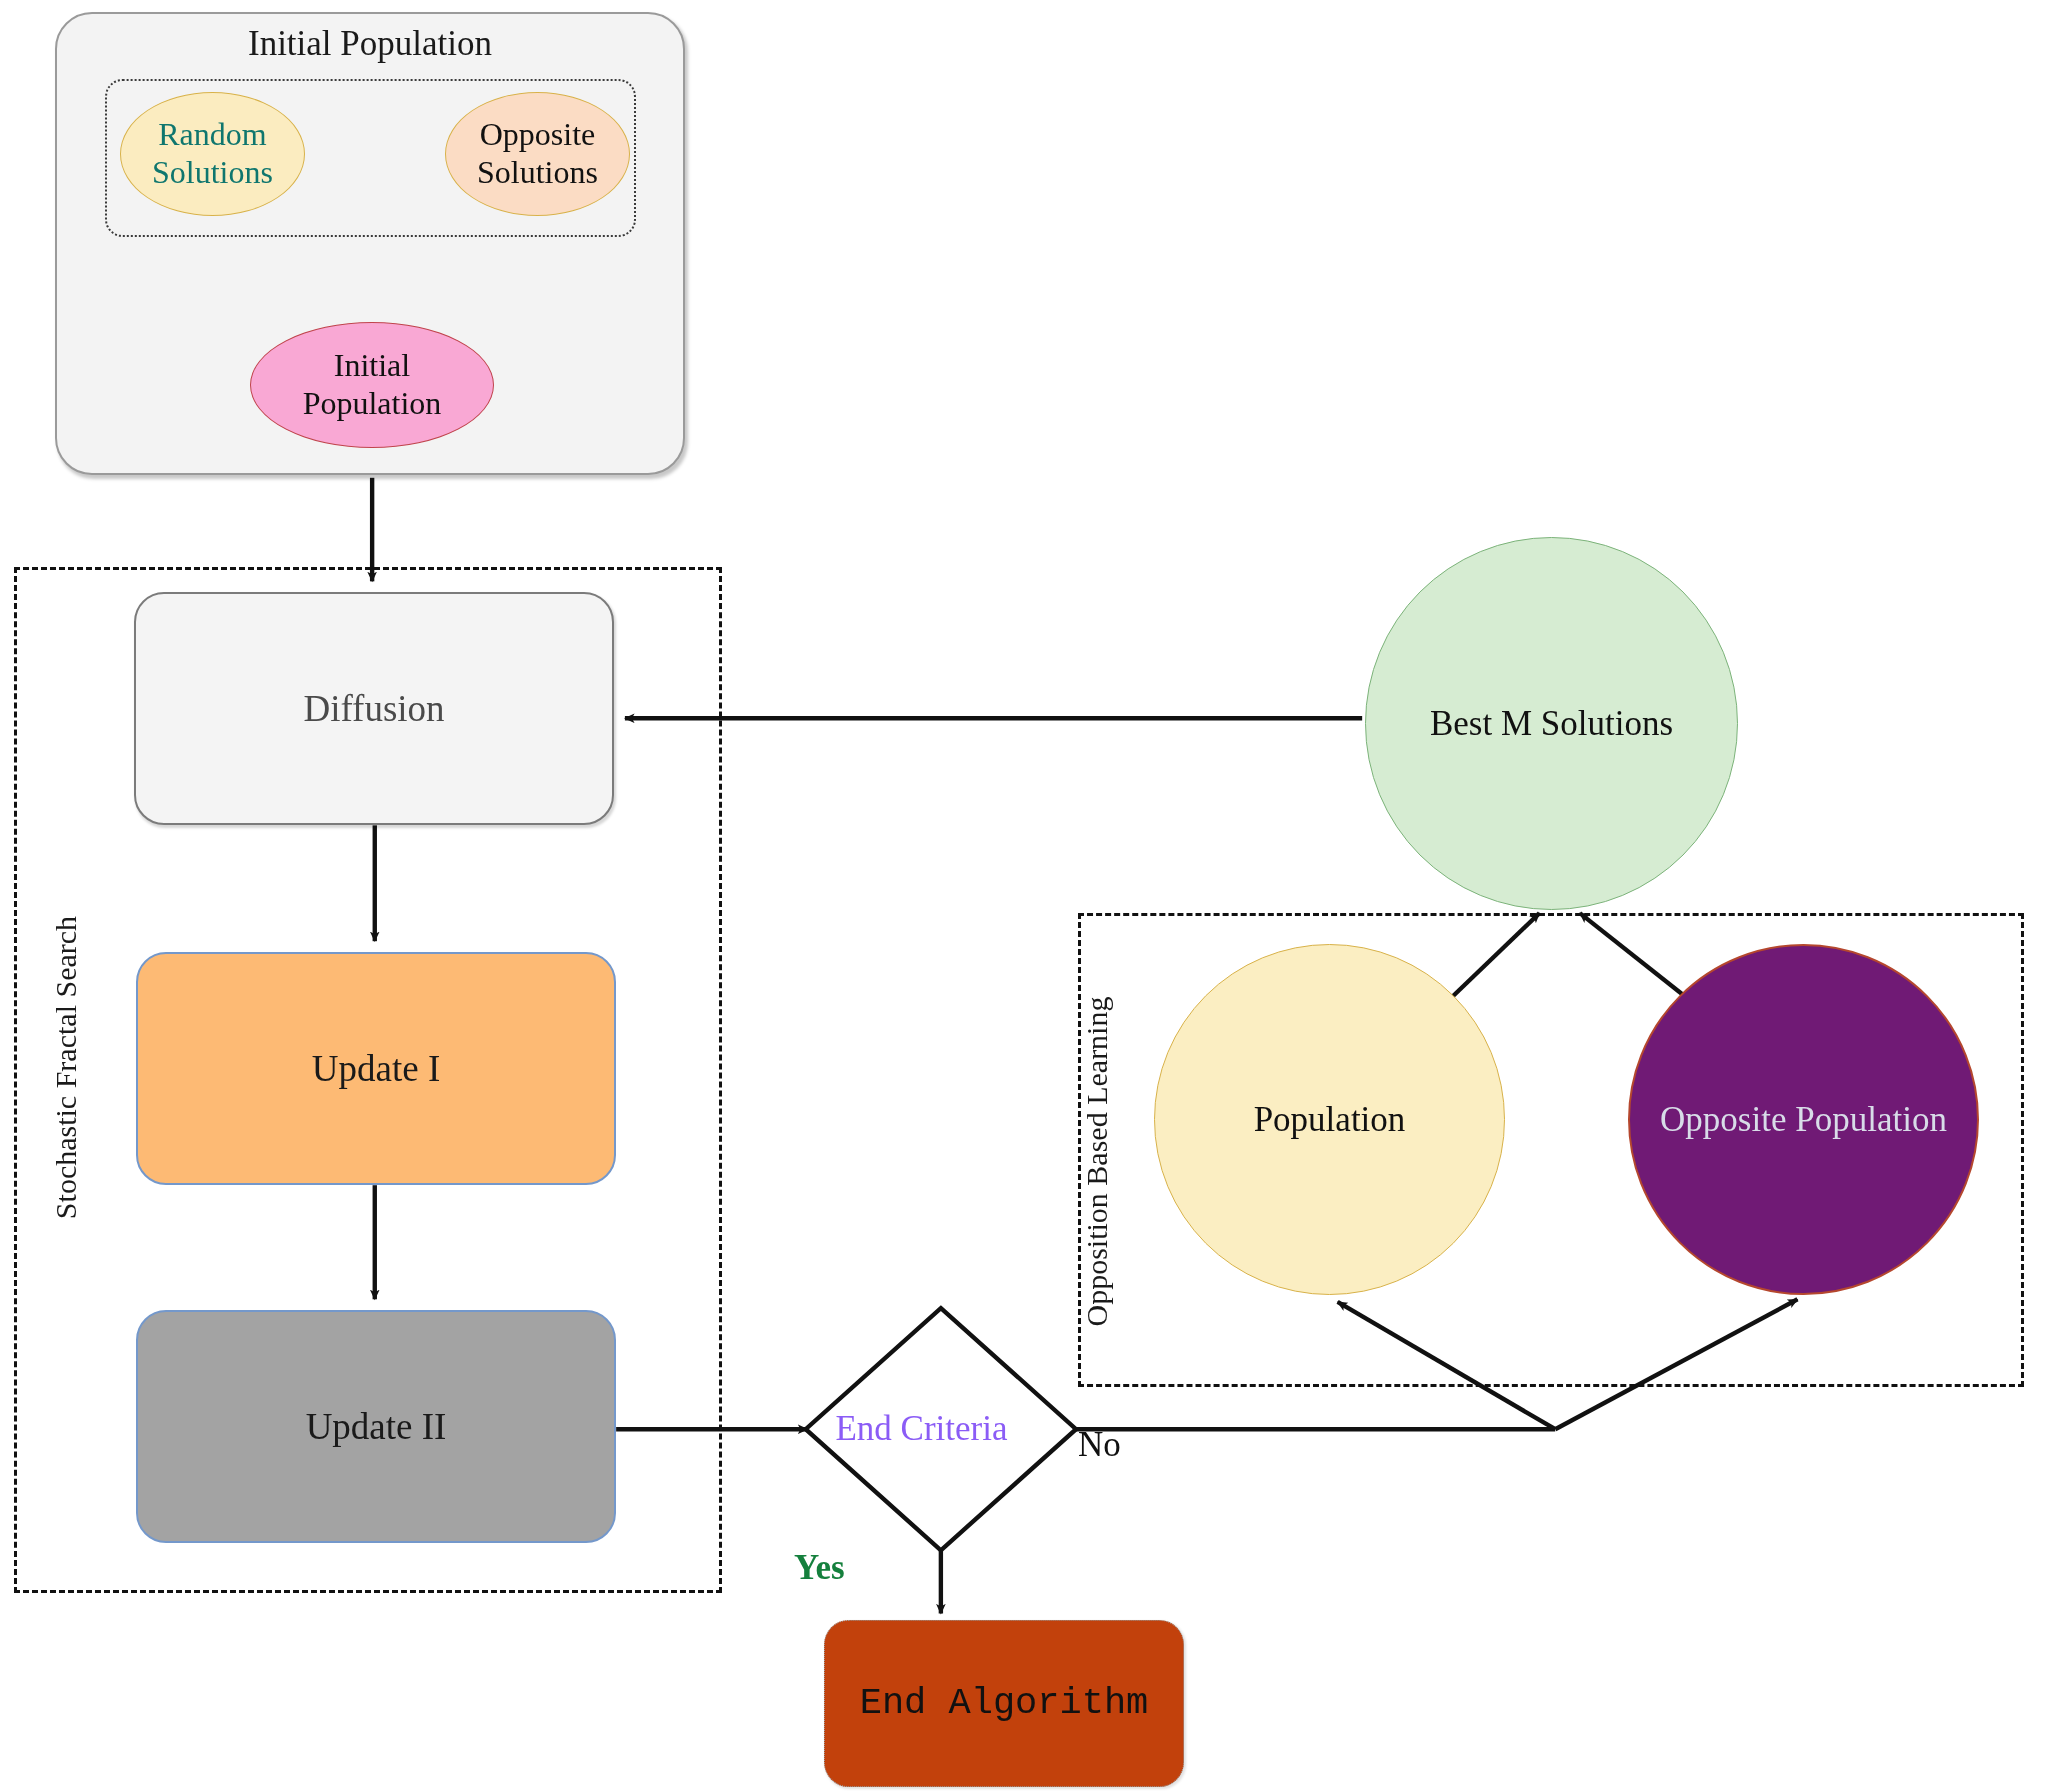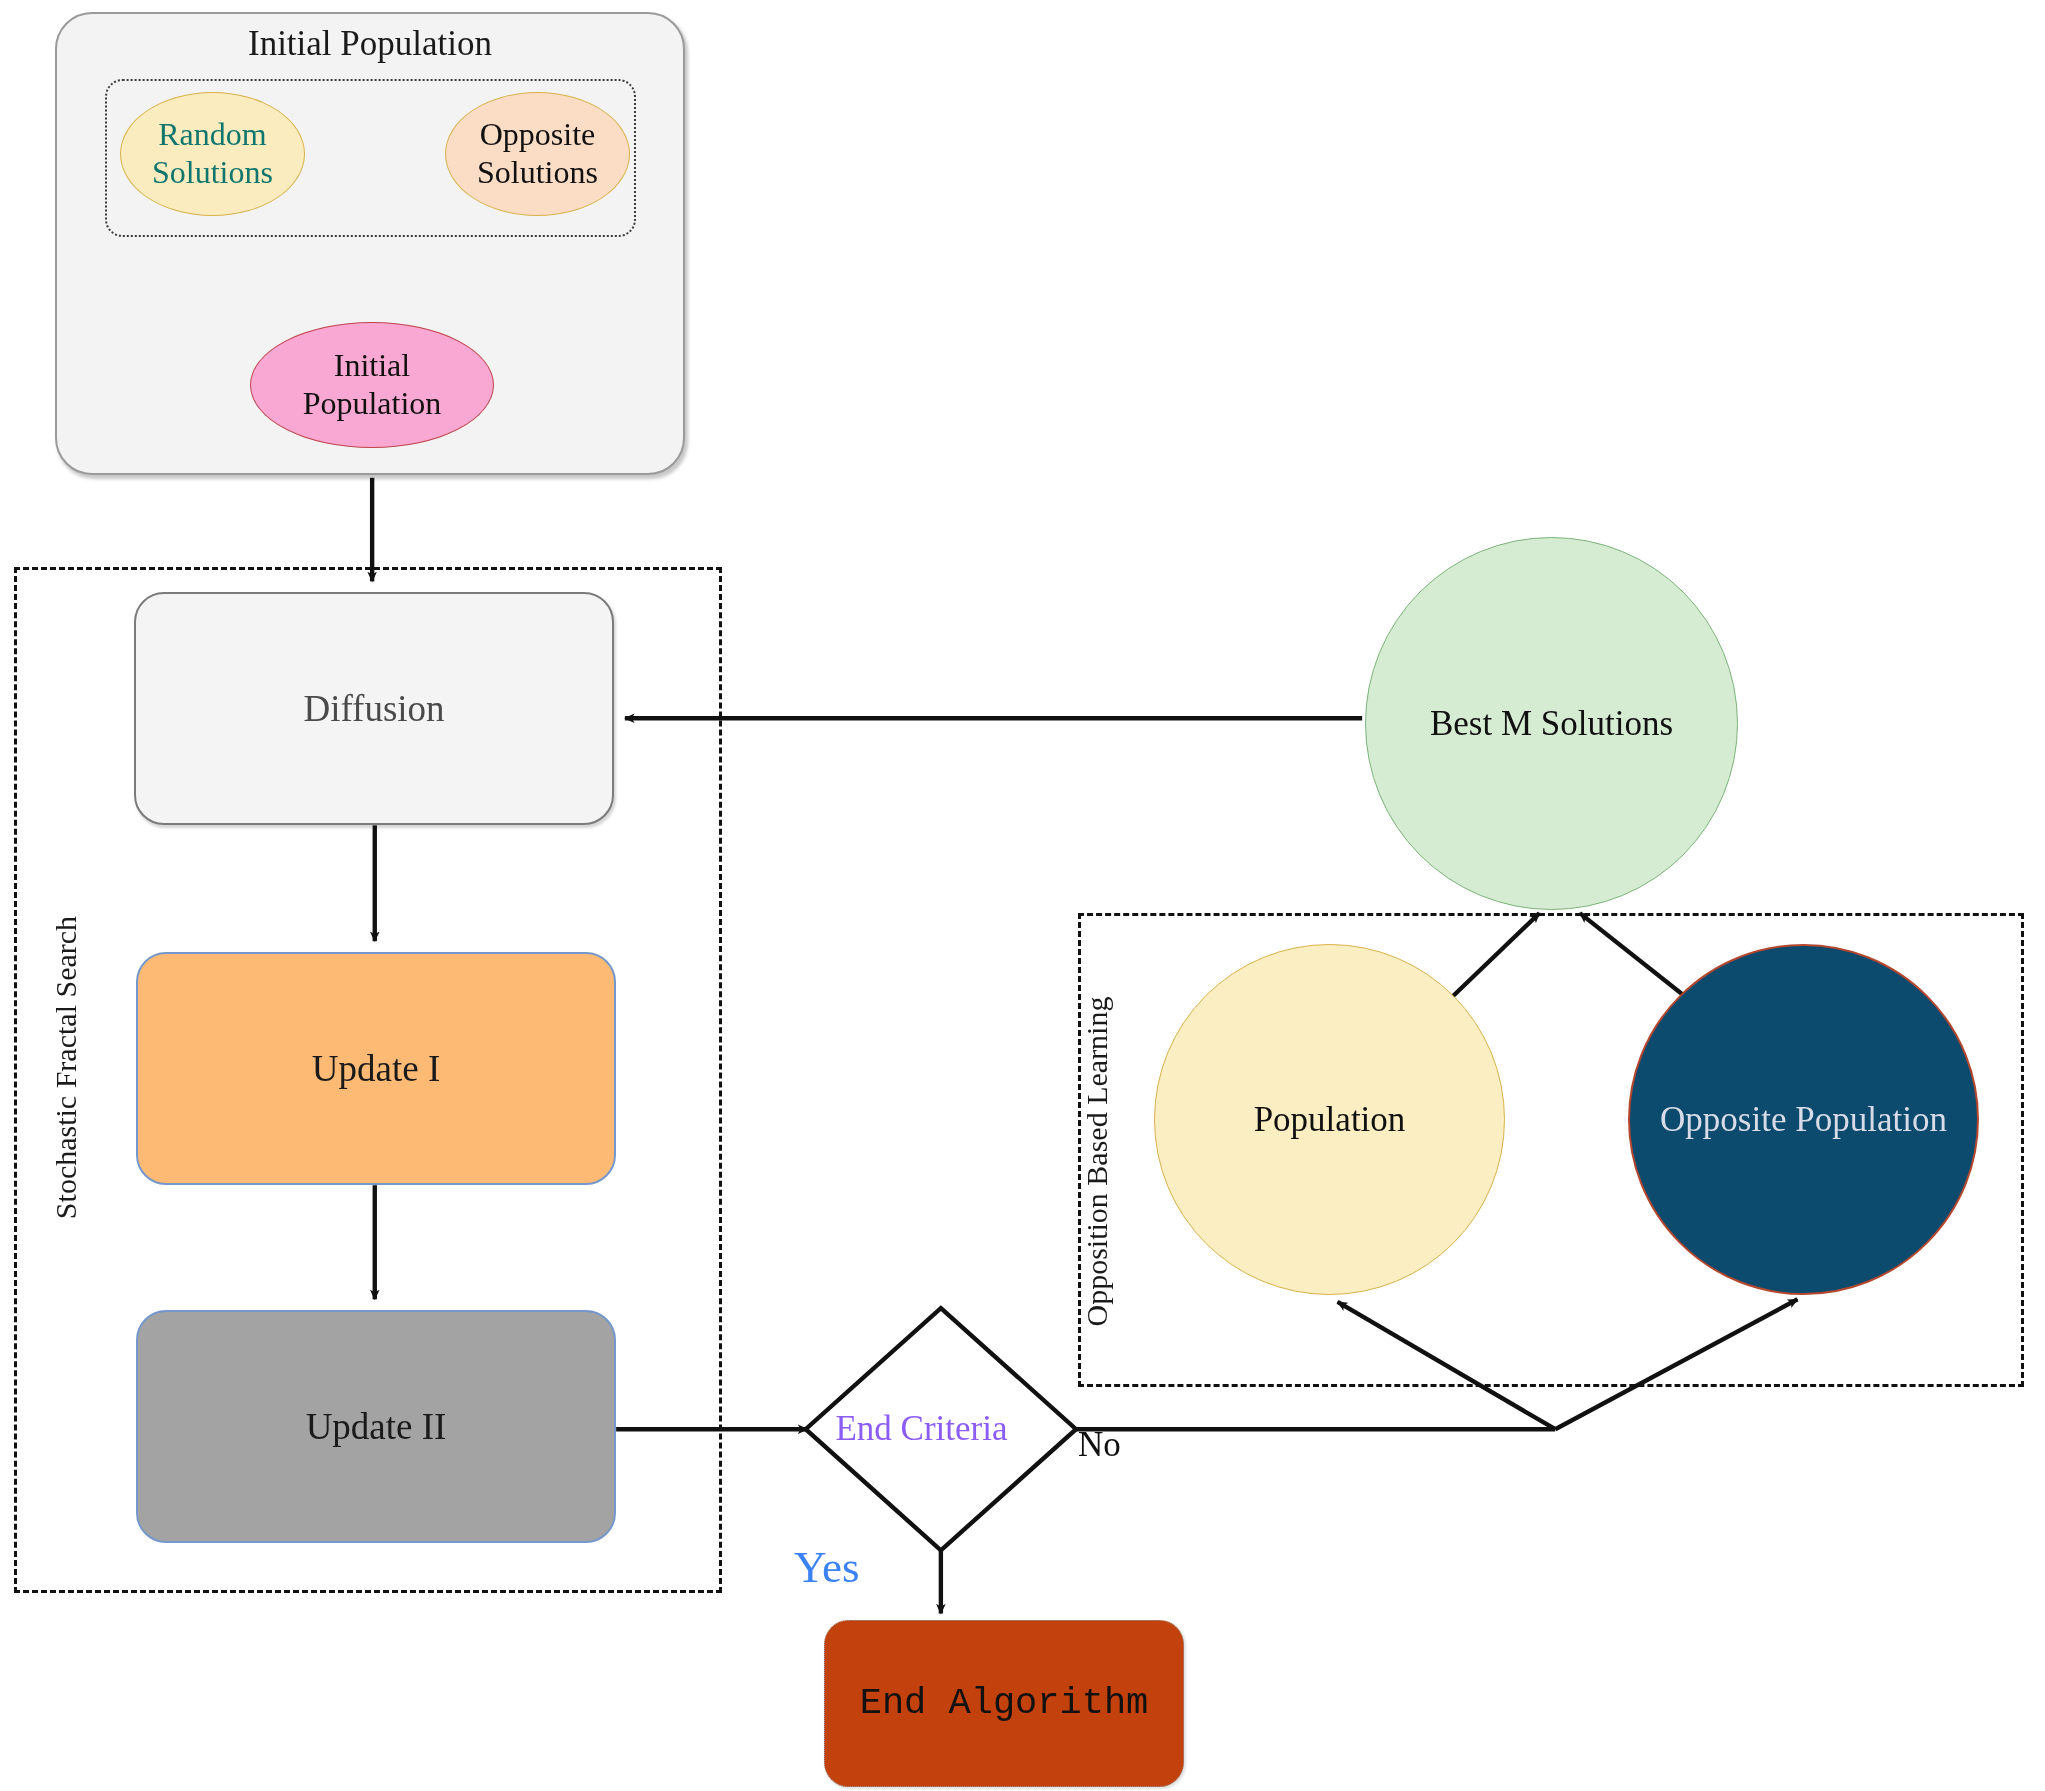--- a/index.html
+++ b/index.html
@@ -44,40 +44,40 @@
      font-size:37px;color:#1a1a1a;}
   #n-update2{left:136px;top:1310px;width:480px;height:233px;
      background:#a3a3a3;border:2.6px solid #7498cb;border-radius:30px;
      font-size:37px;color:#1a1a1a;}
 
   
   #n-end-criteria-label{left:790px;top:1406px;width:263px;height:46px;
      font-size:35px;color:#8b5cf6;}
   #lbl-no{left:1078px;top:1422px;width:97px;height:46px;font-size:35px;color:#111;
      justify-content:flex-start;}
-  #lbl-yes{left:794px;top:1545px;width:114px;height:46px;font-size:45px;color:#3b82f6;
-     justify-content:flex-start;}
+  #lbl-yes{left:794px;top:1545px;width:114px;height:46px;font-size:35px;color:#15803d;
+     justify-content:flex-start;font-weight:bold;}
   #n-endalgo{left:824px;top:1620px;width:360px;height:167px;
      background:#c2410c;border:1.8px dotted #9a9a9a;border-radius:24.6px;
      font-family:Liberation Mono, monospace;
      font-size:37px;color:#111;box-shadow:1.8px 1.8px 2.6px rgba(0,0,0,.12);}
 
   
   #obl-box{left:1078px;top:913px;width:946px;height:474px;
      border:3.5px dashed #111;background:transparent;}
   #obl-label{left:868px;top:1144px;width:456px;height:35px;
      transform:rotate(-90deg);transform-origin:center center;
      font-size:30px;color:#1a1a1a;}
 
   #n-bestm{left:1365px;top:537px;width:373px;height:373px;
      background:#d6ecd2;border:1.8px solid #7cb37a;font-size:35px;color:#111;}
   #n-population{left:1154px;top:944px;width:351px;height:351px;
      background:#fbeec2;border:1.8px solid #d8b24a;font-size:35px;color:#111;}
   #n-opppopulation{left:1628px;top:944px;width:351px;height:351px;
-     background:#0c4a6e;border:2.6px solid #b5472e;font-size:35px;color:#d8dce8;}
+     background:#701a75;border:2.6px solid #b5472e;font-size:35px;color:#d8dce8;}
 </style>
 </head>
 <body>
 
 <div id="stage">
 
   <svg id="wires" viewBox="0 0 2330 2041" xmlns="http://www.w3.org/2000/svg">
     <defs>
       <marker id="ah" markerWidth="16" markerHeight="16" refX="11" refY="5.5" orient="auto" markerUnits="userSpaceOnUse">
         <path d="M0,0 L12,5.5 L0,11 L3,5.5 Z" fill="#111"></path>

